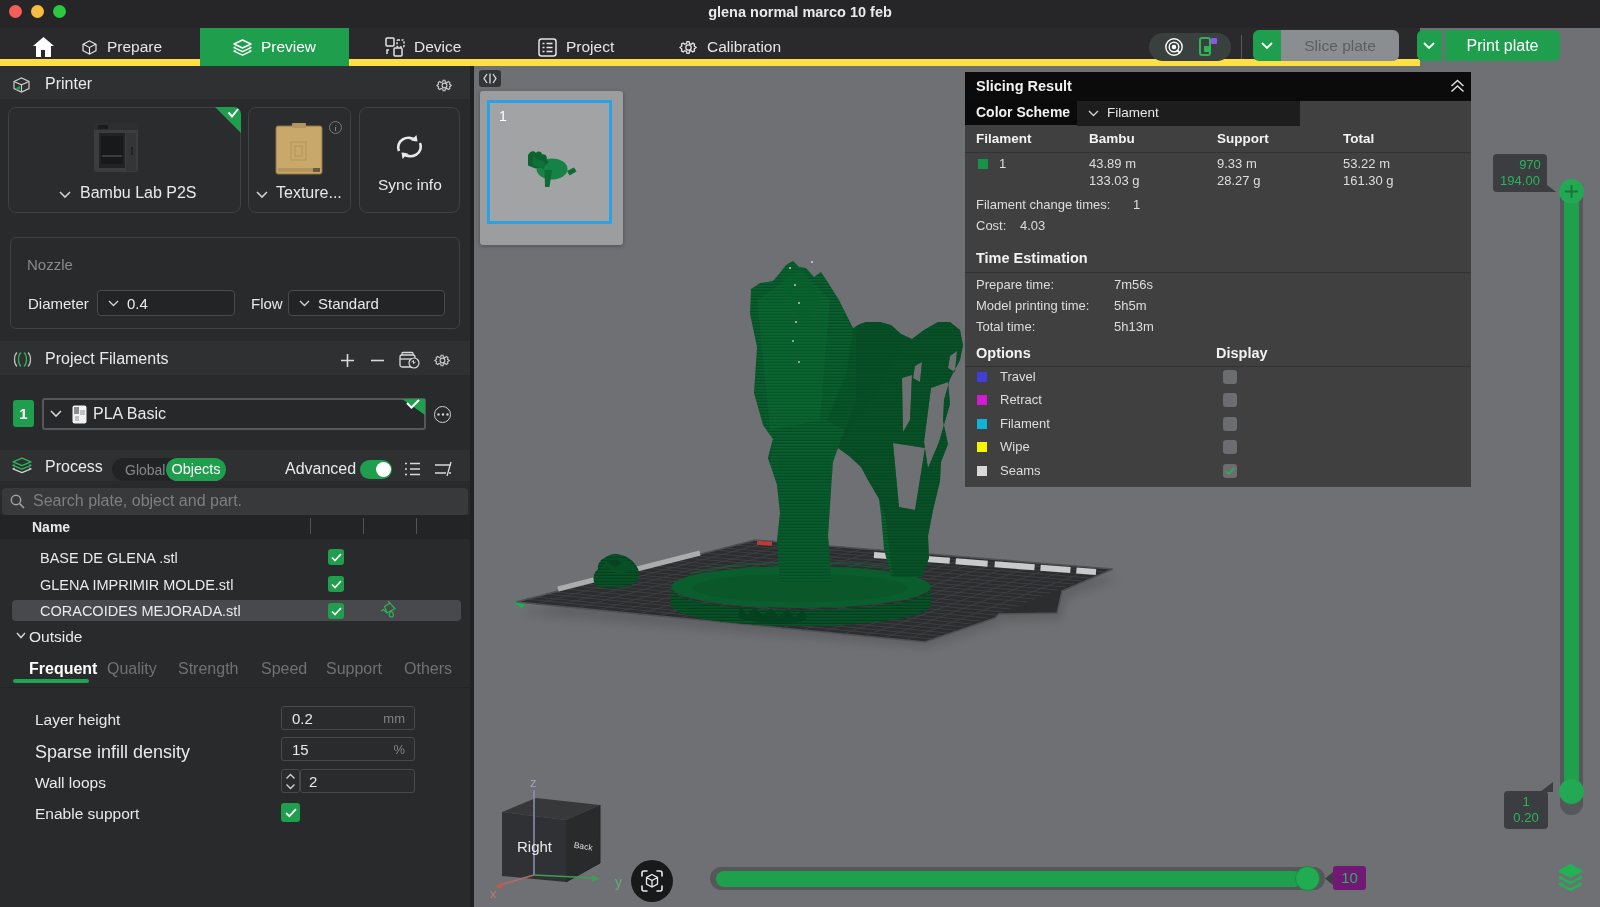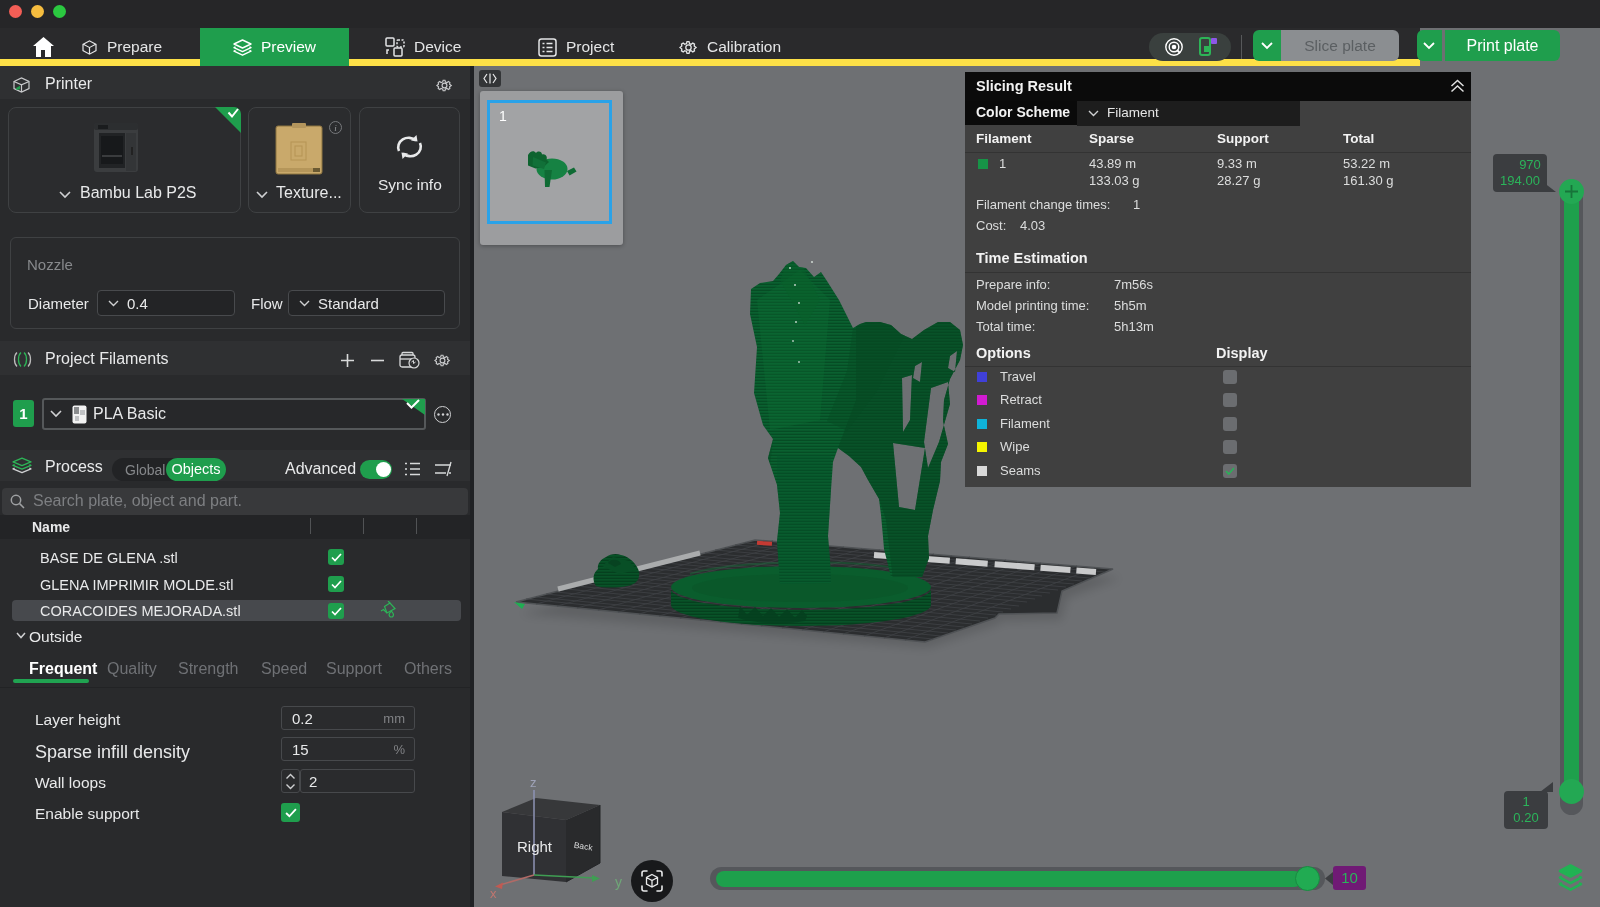--- a/index.html
+++ b/index.html
@@ -26,20 +26,21 @@
 #panel .b{font-weight:bold;font-size:13.5px;color:#f2f2f2}
 .sw{position:absolute;width:10px;height:10px}
 .opcb{position:absolute;left:258px;width:14px;height:14px;background:#6b6d70;border-radius:3px}
 </style></head>
 <body>
 
 <div id="titlebar">
 <div class="tl" style="left:9px;background:#f35e56"></div>
 <div class="tl" style="left:31px;background:#f6bd3f"></div>
 <div class="tl" style="left:53px;background:#2bc840"></div>
+<div id="title">glena normal marco 10 feb</div>
 </div>
 
 <div id="nav">
 <svg style="position:absolute;left:32px;top:8px" width="23" height="22" viewBox="0 0 23 22">
       <path d="M11.5 1L22 10h-3v11h-6v-7h-4v7H4V10H1z" fill="#fff"></path>
     </svg>
 <div class="navtab" style="left:81px"><svg width="17" height="17" viewBox="0 0 17 17">
         <path d="M8.5 1.2L15.6 5v7L8.5 15.8 1.4 12V5z M2.6 5.9v5.4l5.3 2.9V8.8zm11.8 0L9.1 8.8v5.4l5.3-2.9zM8.5 2.6L3.5 5.2l5 2.7 5-2.7z" fill="#e4e5e6" fill-rule="evenodd"></path>
       </svg>Prepare</div>
 <div id="prevbtn"><svg style="margin-right:9px" width="19" height="17" viewBox="0 0 19 17">
@@ -396,39 +397,39 @@
       <path d="M1.5 7L7.5 1.5 13.5 7M1.5 12.5L7.5 7l6 5.5" fill="none" stroke="#e0e0e0" stroke-width="1.5"></path>
     </svg>
 <div class="abs" style="left:0;top:29px;width:335px;height:24px;background:#0a0a0a"></div>
 <div class="txt b" style="left:11px;top:32px;font-size:14px">Color Scheme</div>
 <div class="abs" style="left:112px;top:29px;width:223px;height:25px;background:#1d1d1d"></div>
 <svg class="abs" style="left:123px;top:38px" width="11" height="7" viewBox="0 0 11 7">
       <path d="M1 1l4.5 4.5L10 1" fill="none" stroke="#cfd0d2" stroke-width="1.4"></path>
     </svg>
 <div class="txt" style="left:142px;top:33px;font-size:13.5px;color:#e6e6e6">Filament</div>
 <div class="txt b" style="left:11px;top:59px">Filament</div>
-<div class="txt b" style="left:124px;top:59px">Sparse</div>
+<div class="txt b" style="left:124px;top:59px">Bambu</div>
 <div class="txt b" style="left:252px;top:59px">Support</div>
 <div class="txt b" style="left:378px;top:59px">Total</div>
 <div class="abs" style="left:0;top:80px;width:506px;height:1px;background:#333"></div>
 <div class="sw" style="left:13px;top:87px;background:#179347"></div>
 <div class="txt" style="left:34px;top:84px">1</div>
 <div class="txt" style="left:124px;top:84px">43.89 m</div>
 <div class="txt" style="left:124px;top:101px">133.03 g</div>
 <div class="txt" style="left:252px;top:84px">9.33 m</div>
 <div class="txt" style="left:252px;top:101px">28.27 g</div>
 <div class="txt" style="left:378px;top:84px">53.22 m</div>
 <div class="txt" style="left:378px;top:101px">161.30 g</div>
 <div class="txt" style="left:11px;top:125px">Filament change times:</div>
 <div class="txt" style="left:168px;top:125px">1</div>
 <div class="txt" style="left:11px;top:146px">Cost:</div>
 <div class="txt" style="left:55px;top:146px">4.03</div>
 <div class="txt b" style="left:11px;top:178px;font-size:14.5px">Time Estimation</div>
 <div class="abs" style="left:0;top:200px;width:506px;height:1px;background:#333"></div>
-<div class="txt" style="left:11px;top:205px">Prepare info:</div>
+<div class="txt" style="left:11px;top:205px">Prepare time:</div>
 <div class="txt" style="left:149px;top:205px">7m56s</div>
 <div class="txt" style="left:11px;top:226px">Model printing time:</div>
 <div class="txt" style="left:149px;top:226px">5h5m</div>
 <div class="txt" style="left:11px;top:247px">Total time:</div>
 <div class="txt" style="left:149px;top:247px">5h13m</div>
 <div class="txt b" style="left:11px;top:273px;font-size:14.5px">Options</div>
 <div class="txt b" style="left:251px;top:273px;font-size:14.5px">Display</div>
 <div class="abs" style="left:0;top:294px;width:506px;height:1px;background:#333"></div>
 <div class="sw" style="left:12px;top:300px;background:#4040d9"></div>
 <div class="txt" style="left:35px;top:297px">Travel</div>

